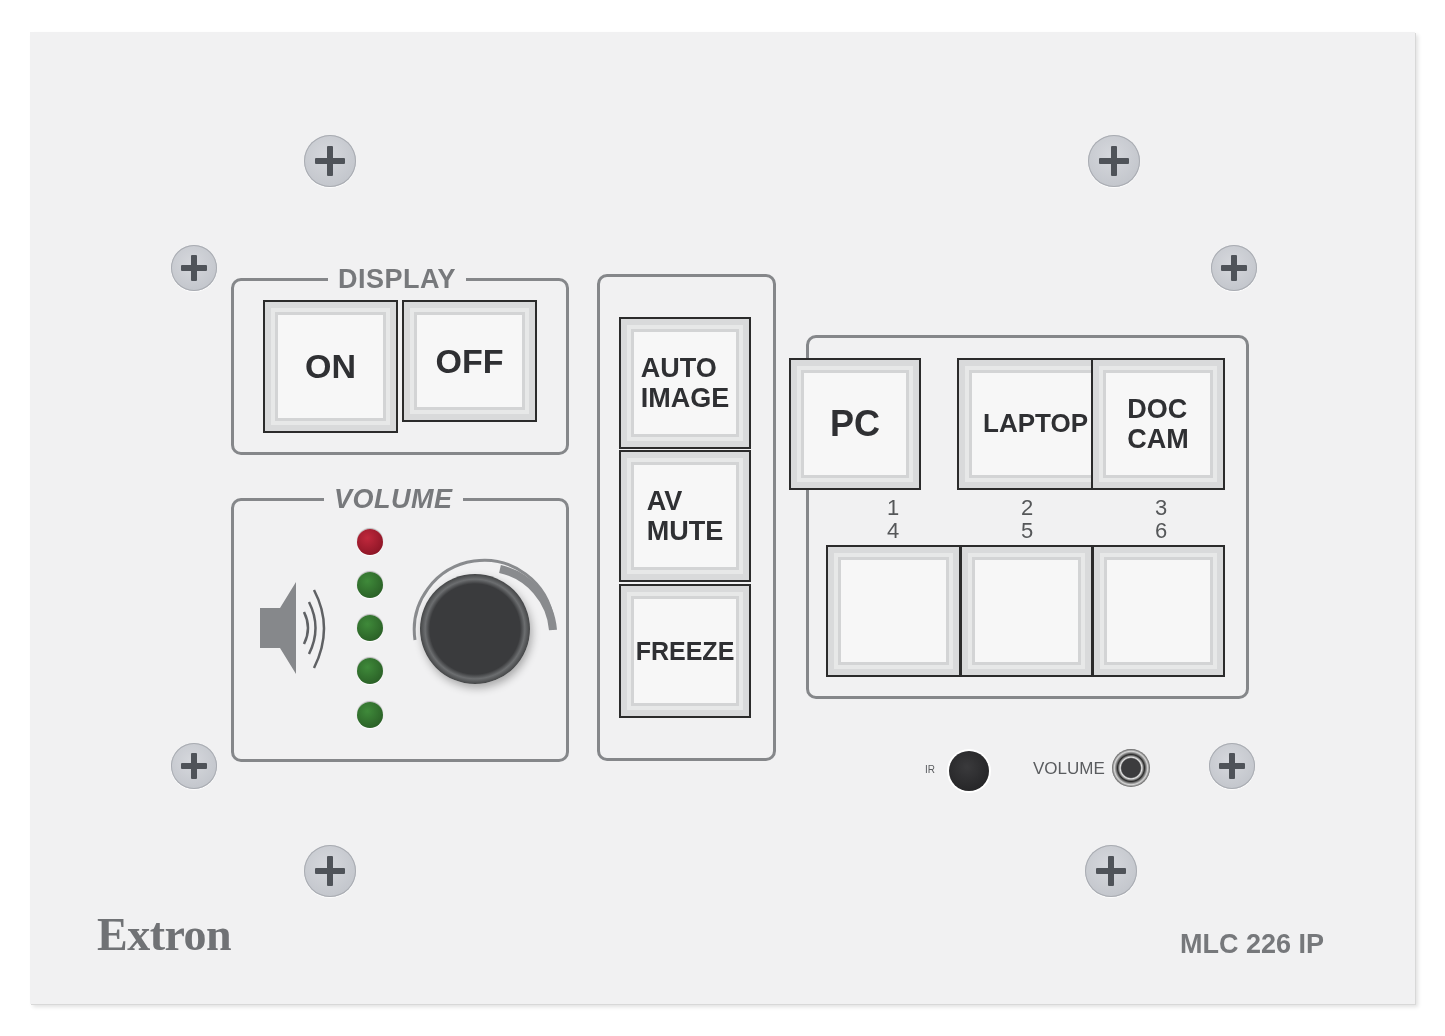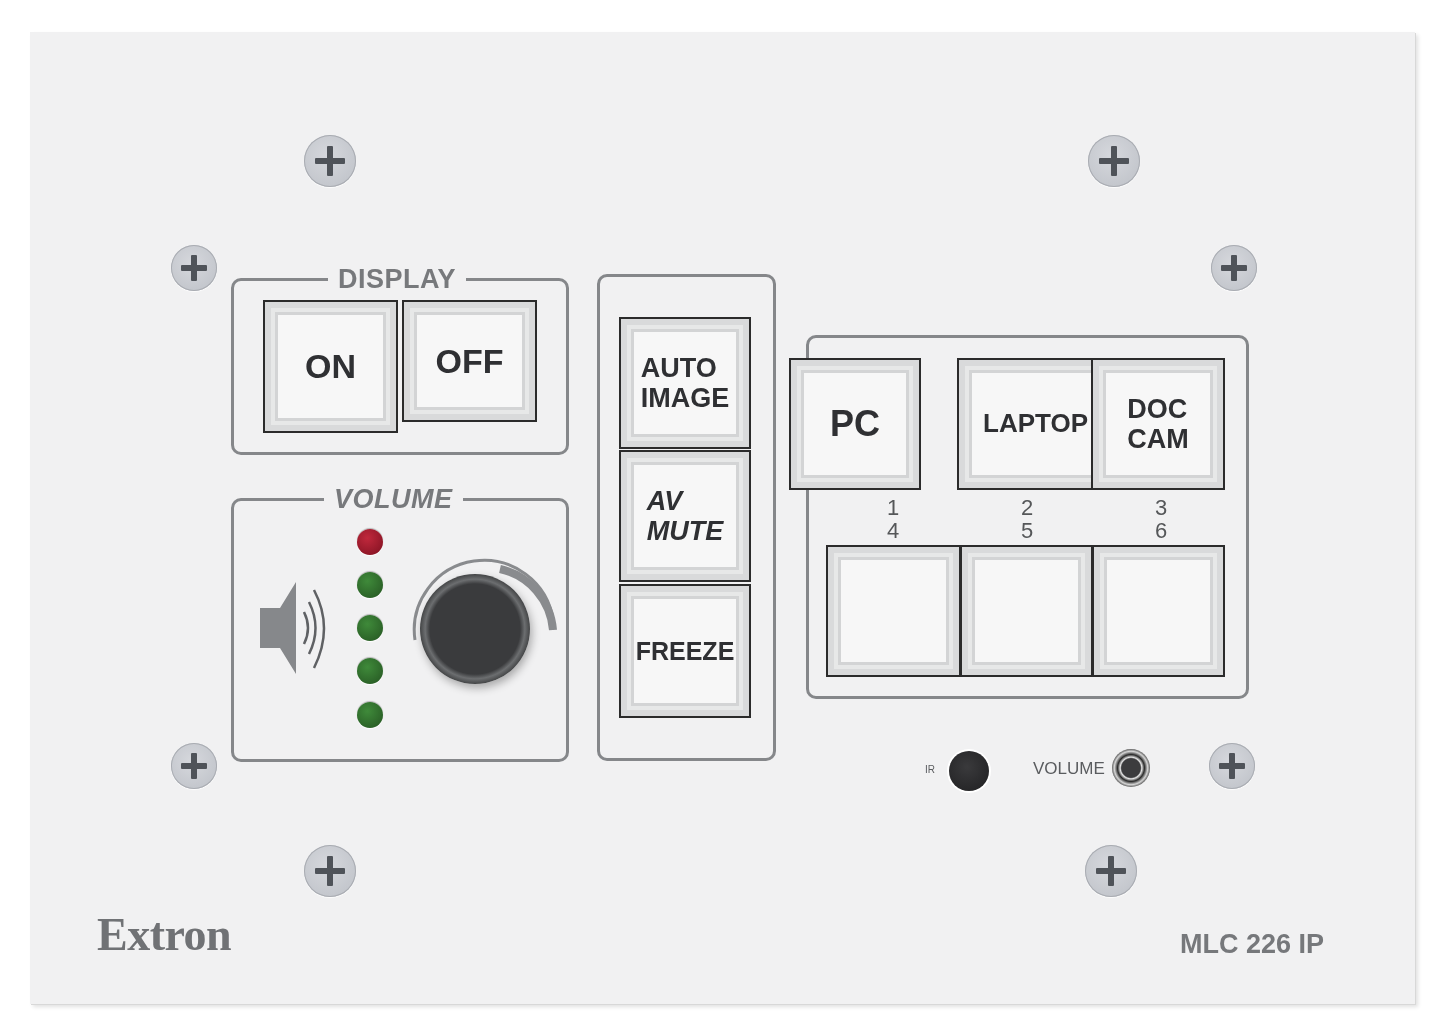--- a/index.html
+++ b/index.html
@@ -94,21 +94,21 @@
 </svg>
 <div style="position:absolute; left:420px; top:574px; width:110px; height:110px; border-radius:50%; background:radial-gradient(circle at 50% 50%, #3a3b3d 0%, #3a3b3d 58%, #6c6e70 64%, #2a2b2c 75%, #1d1e1f 100%); box-shadow: 2px 4px 8px rgba(0,0,0,0.3); cursor:pointer;"></div>
 
 <div class="group" style="left:597px; top:274px; width:179px; height:487px;"></div>
 <div class="btn" style="left:619px; top:317px; width:132px; height:132px; font-size:27px;">
   <span>
       <span>AUTO</span>
       <span>IMAGE</span>
     </span>
 </div>
-<div class="btn" style="left:619px; top:450px; width:132px; height:132px; font-size:27px;font-style:italic;">
+<div class="btn" style="left:619px; top:450px; width:132px; height:132px; font-size:27px;">
   <span>
       <span>AV</span>
       <span>MUTE</span>
     </span>
 </div>
 <div class="btn" style="left:619px; top:584px; width:132px; height:134px; font-size:25px;">
   <span>FREEZE</span>
 </div>
 
 <div class="group" style="left:806px; top:335px; width:443px; height:364px;"></div>

